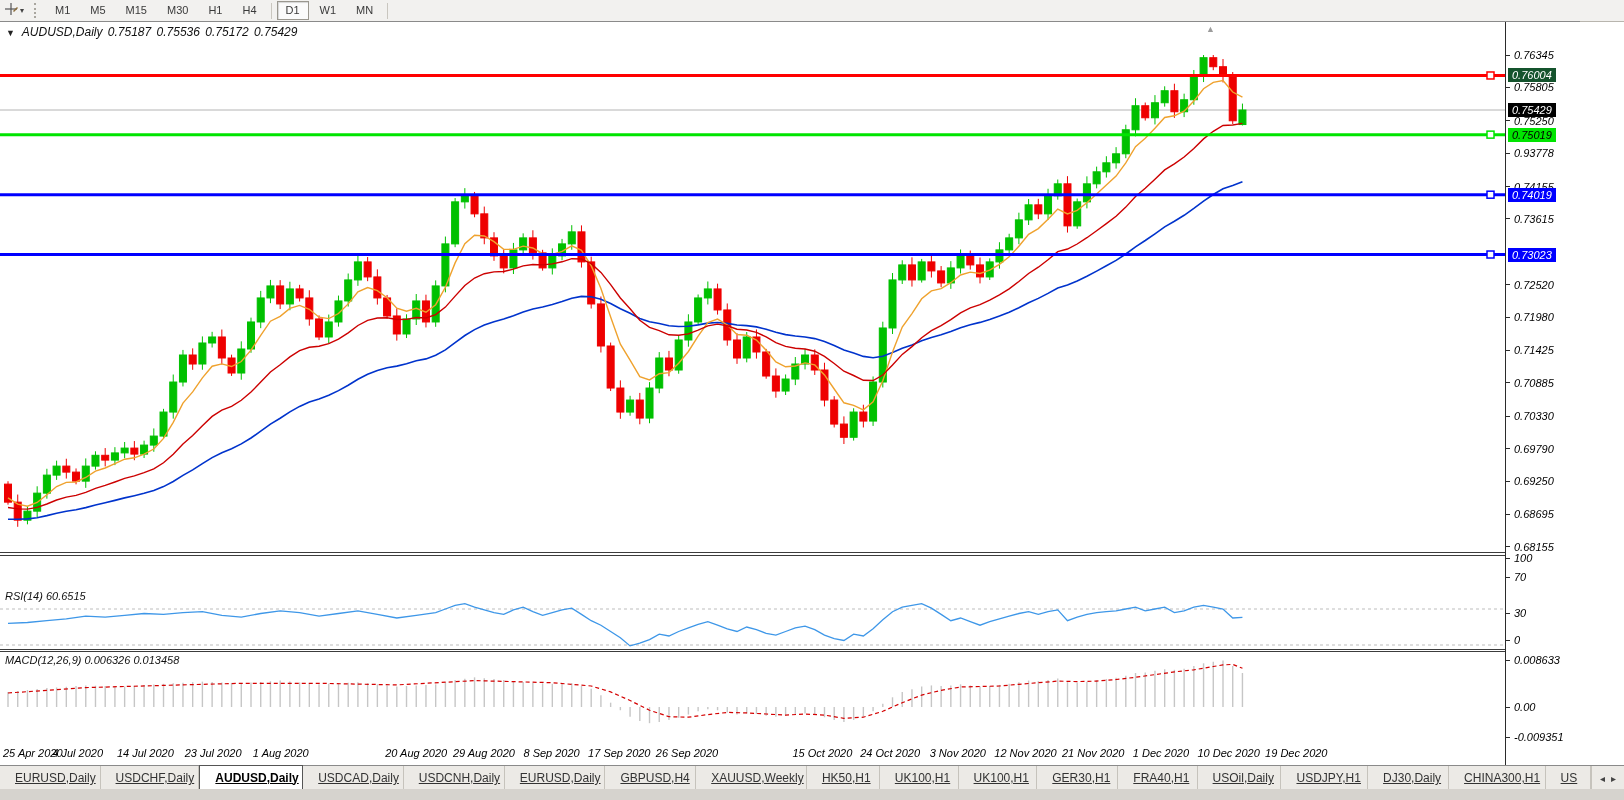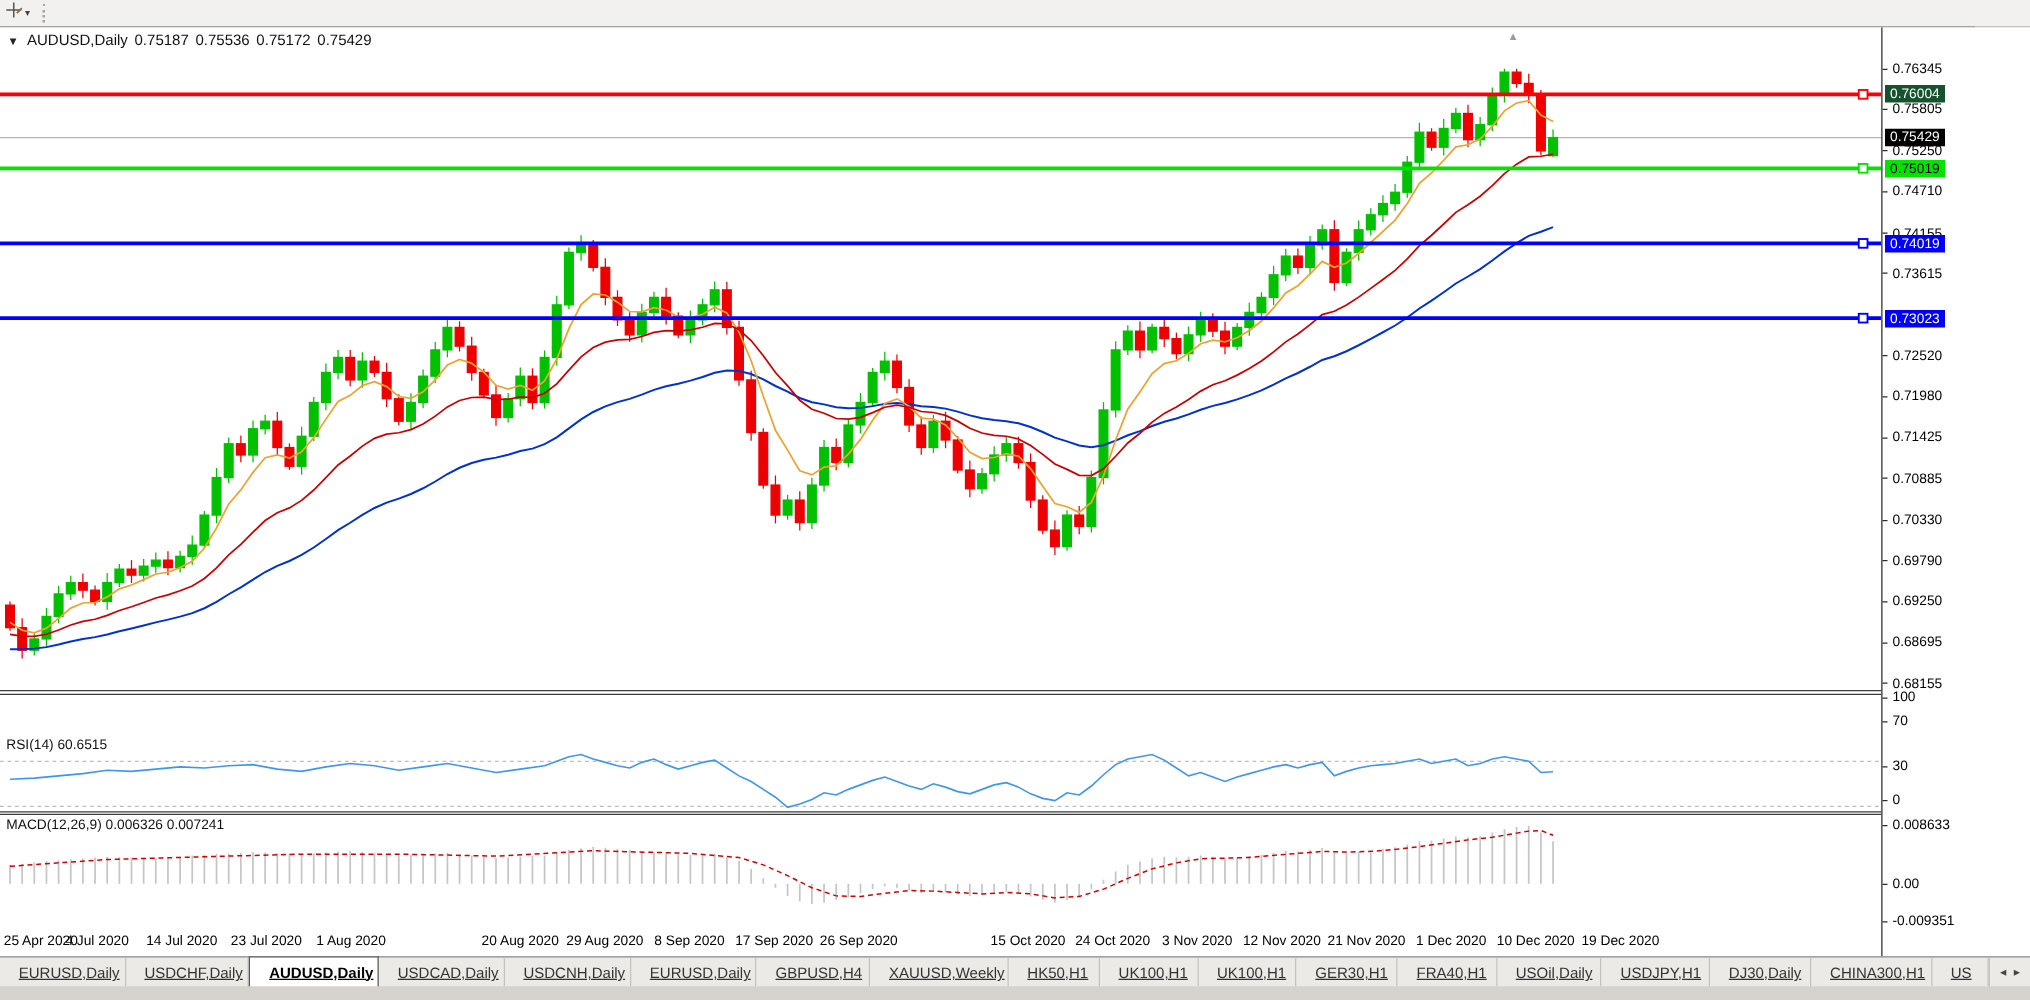--- a/index.html
+++ b/index.html
@@ -10,21 +10,21 @@
     border-bottom:1px solid #b8b5ae;display:flex;align-items:center;}
   .tool-group{display:flex;align-items:center;height:100%;}
   .grip{width:5px;height:15px;border-left:2px dotted #a9a69f;margin:0 4px 0 6px;}
   .vsep{width:1px;height:16px;background:#c9c6bf;margin:0 4px;}
   .tool-btn{display:flex;align-items:center;gap:2px;padding:1px 4px;cursor:pointer;}
   .tf-btn{font-size:11px;color:#3a3a3a;padding:2px 8px;margin:0 1px;border:1px solid transparent;cursor:pointer;line-height:13px;}
   .tf-btn.active{background:#fbfbfb;border:1px solid #9a978f;box-shadow:inset 1px 1px 1px rgba(0,0,0,0.15);}
   .dd-arrow{font-size:8px;color:#444;}
 
   
-  #chart-area{position:absolute;left:0;top:21px;width:1580px;height:744px;background:#fff;border-top:1px solid #8a8a8a;}
+  #chart-area{position:absolute;left:0;top:21px;width:1580px;height:744px;background:#fff;border-top:1px solid #8a8a8a;font-style:italic;}
   .pane{position:absolute;left:0;width:1505px;overflow:hidden;background:#fff;}
   #pane-main{top:0;height:530px;}
   #split1{position:absolute;left:0;top:530px;width:1624px;height:4px;background:#fff;border-top:1px solid #3c3c3c;border-bottom:1px solid #3c3c3c;box-sizing:border-box;}
   #pane-rsi{top:534px;height:93px;margin-top:32px;}
   #split2{position:absolute;left:0;top:627px;width:1624px;height:3px;background:#fff;border-top:1px solid #3c3c3c;border-bottom:1px solid #3c3c3c;box-sizing:border-box;}
   #pane-macd{top:630px;height:90px;}
   #date-strip{position:absolute;left:0;top:720px;width:1505px;height:24px;background:#fff;}
   .date-label{position:absolute;top:5px;transform:translateX(-50%);font-size:11px;color:#000;white-space:nowrap;}
   .date-label.first{transform:none;}
 
@@ -59,20 +59,33 @@
       <span>
         <svg width="14" height="14" viewBox="0 0 14 14">
           <line x1="7" y1="1" x2="7" y2="13" stroke="#555" stroke-width="1.2"></line>
           <line x1="1" y1="7" x2="13" y2="7" stroke="#555" stroke-width="1.2"></line>
           <path d="M9 9 L13 5 L14 6 L10 10 Z" fill="#8a6d3b"></path>
         </svg>
       </span>
       <span class="dd-arrow">▾</span>
     </div>
     <div class="grip"></div>
+    <div id="tf-buttons" class="tool-group">
+        <div class="tf-btn">M1</div>
+        <div class="tf-btn">M5</div>
+        <div class="tf-btn">M15</div>
+        <div class="tf-btn">M30</div>
+        <div class="tf-btn">H1</div>
+        <div class="tf-btn">H4</div>
+        <div class="vsep"></div>
+        <div class="tf-btn active">D1</div>
+        <div class="tf-btn">W1</div>
+        <div class="tf-btn">MN</div>
+        <div class="vsep"></div>
+      </div>
   </div>
 
   <div id="chart-area">
 
     <div id="pane-main" class="pane">
       <div class="pane-title">
         <span class="tri">▼</span>
         <span>AUDUSD,Daily</span>
         <span>0.75187</span>
         <span>0.75536</span>
@@ -617,21 +630,21 @@
       <svg id="svg-rsi" width="1505" height="93">
           <line x1="0" y1="21" x2="1505" y2="21" stroke="#bdbdbd" stroke-width="1" stroke-dasharray="3,3"></line>
           <line x1="0" y1="57" x2="1505" y2="57" stroke="#bdbdbd" stroke-width="1" stroke-dasharray="3,3"></line>
           <polyline points="8,35.4 27.44,34.5 46.88,32.7 66.32000000000001,30.9 85.76,28.2 105.2,29.1 124.64000000000001,27.3 144.08,25.5 163.52,26.4 182.96,24.6 202.4,23.7 221.84,27.3 241.28000000000003,29.1 260.72,25.5 280.16,22.8 299.6,24.6 319.04,28.2 338.48,25.5 357.92,22.8 377.36,26.4 396.8,30.0 416.24,27.3 435.68,24.6 445.40000000000003,21.0 455.12,17.4 464.84000000000003,15.6 474.56000000000006,19.2 484.28000000000003,21.9 494.00000000000006,24.6 503.72,26.4 513.44,21.9 523.1600000000001,19.2 532.88,23.7 542.6,27.3 552.32,24.6 562.0400000000001,21.9 571.76,20.1 581.48,26.4 591.2,32.7 600.9200000000001,37.2 610.64,43.5 620.36,49.8 630.08,57.9 639.8000000000001,55.2 649.5200000000001,51.6 659.24,46.2 668.96,48.0 678.6800000000001,43.5 688.4000000000001,39.9 698.12,36.3 707.84,33.6 717.5600000000001,37.2 727.2800000000001,40.8 737,43.5 746.72,39.0 756.44,41.7 766.1600000000001,45.3 775.88,47.1 785.6,43.5 795.32,39.9 805.0400000000001,38.1 814.7600000000001,41.7 824.48,47.1 834.2,50.7 843.9200000000001,52.5 853.6400000000001,46.2 863.36,48.0 873.08,40.8 882.8000000000001,31.8 892.5200000000001,23.7 902.24,19.2 911.96,17.4 921.6800000000001,15.6 931.4000000000001,20.1 941.1200000000001,26.4 950.84,32.7 960.5600000000001,30.0 970.2800000000001,33.6 980.0000000000001,37.2 989.72,33.6 999.44,30.9 1009.1600000000001,28.2 1018.8800000000001,25.5 1028.6,23.7 1038.3200000000002,26.4 1048.04,23.7 1057.76,21.9 1067.48,32.7 1077.2,29.1 1086.92,26.4 1096.64,24.6 1106.3600000000001,23.7 1116.0800000000002,22.8 1125.8000000000002,21.0 1135.52,19.2 1145.24,22.8 1154.96,21.0 1164.68,19.2 1174.4,24.6 1184.1200000000001,22.8 1193.8400000000001,19.2 1203.5600000000002,17.4 1213.28,19.2 1223,21.0 1232.72,30.0 1242.44,29.4" fill="none" stroke="#3E97E8" stroke-width="1.3"></polyline>
         </svg>
     </div>
 
     <div id="split2"></div>
 
     <div id="pane-macd" class="pane">
-      <div class="ind-label">MACD(12,26,9) 0.006326 0.007241</div>
+      <div class="ind-label">MACD(12,26,9) 0.006326 0.013458</div>
       <svg id="svg-macd" width="1505" height="90">
           <g>
             <line x1="8" y1="55" x2="8" y2="39.8975188781014" stroke="#C6C6C6" stroke-width="1.4"></line>
             <line x1="17.72" y1="55" x2="17.72" y2="38.95361380798274" stroke="#C6C6C6" stroke-width="1.4"></line>
             <line x1="27.44" y1="55" x2="27.44" y2="38.009708737864074" stroke="#C6C6C6" stroke-width="1.4"></line>
             <line x1="37.160000000000004" y1="55" x2="37.160000000000004" y2="37.06580366774541" stroke="#C6C6C6" stroke-width="1.4"></line>
             <line x1="46.88" y1="55" x2="46.88" y2="36.12189859762675" stroke="#C6C6C6" stroke-width="1.4"></line>
             <line x1="56.6" y1="55" x2="56.6" y2="35.44768069039914" stroke="#C6C6C6" stroke-width="1.4"></line>
             <line x1="66.32000000000001" y1="55" x2="66.32000000000001" y2="34.773462783171524" stroke="#C6C6C6" stroke-width="1.4"></line>
             <line x1="76.04" y1="55" x2="76.04" y2="34.09924487594391" stroke="#C6C6C6" stroke-width="1.4"></line>
@@ -784,21 +797,21 @@
       </div>
 
     <div id="axis-col">
         <div class="ax-tick" style="top: 32.5px;"></div>
         <div class="ax-label" style="top: 27px;">0.76345</div>
         <div class="ax-tick" style="top: 64.9324px;"></div>
         <div class="ax-label" style="top: 59.4324px;">0.75805</div>
         <div class="ax-tick" style="top: 98.2658px;"></div>
         <div class="ax-label" style="top: 92.7658px;">0.75250</div>
         <div class="ax-tick" style="top: 130.698px;"></div>
-        <div class="ax-label" style="top: 125.198px;">0.74710</div>
+        <div class="ax-label" style="top: 125.198px;">0.93778</div>
         <div class="ax-tick" style="top: 164.032px;"></div>
         <div class="ax-label" style="top: 158.532px;">0.74155</div>
         <div class="ax-tick" style="top: 196.464px;"></div>
         <div class="ax-label" style="top: 190.964px;">0.73615</div>
         <div class="ax-tick" style="top: 262.23px;"></div>
         <div class="ax-label" style="top: 256.73px;">0.72520</div>
         <div class="ax-tick" style="top: 294.662px;"></div>
         <div class="ax-label" style="top: 289.162px;">0.71980</div>
         <div class="ax-tick" style="top: 327.995px;"></div>
         <div class="ax-label" style="top: 322.495px;">0.71425</div>

